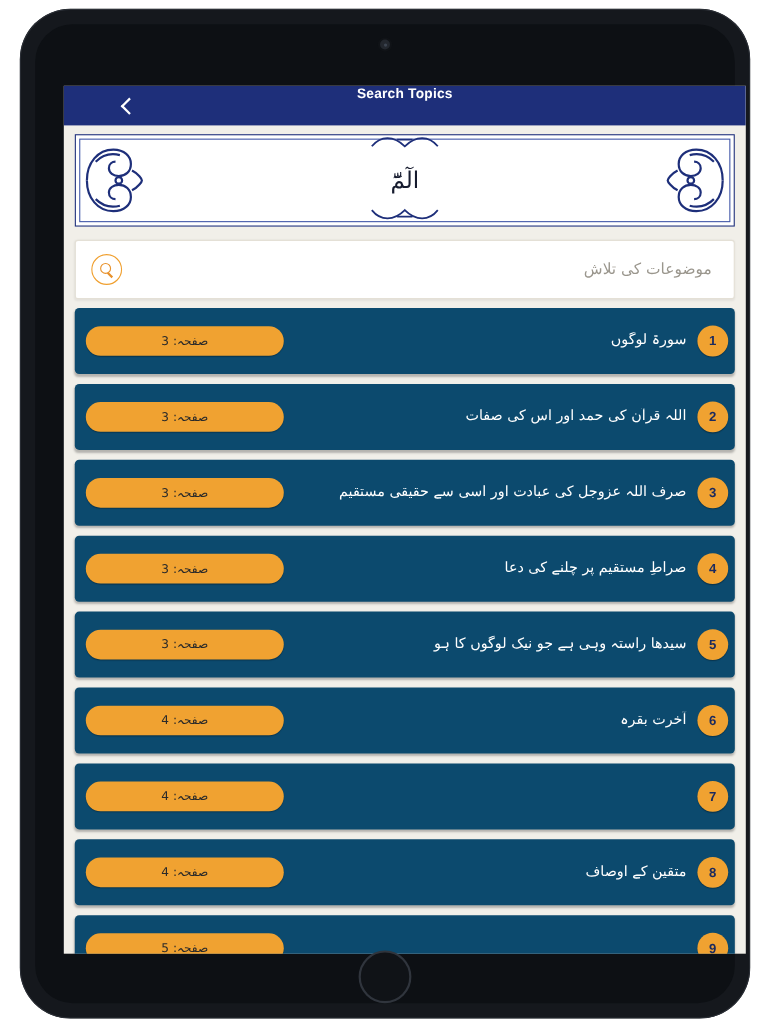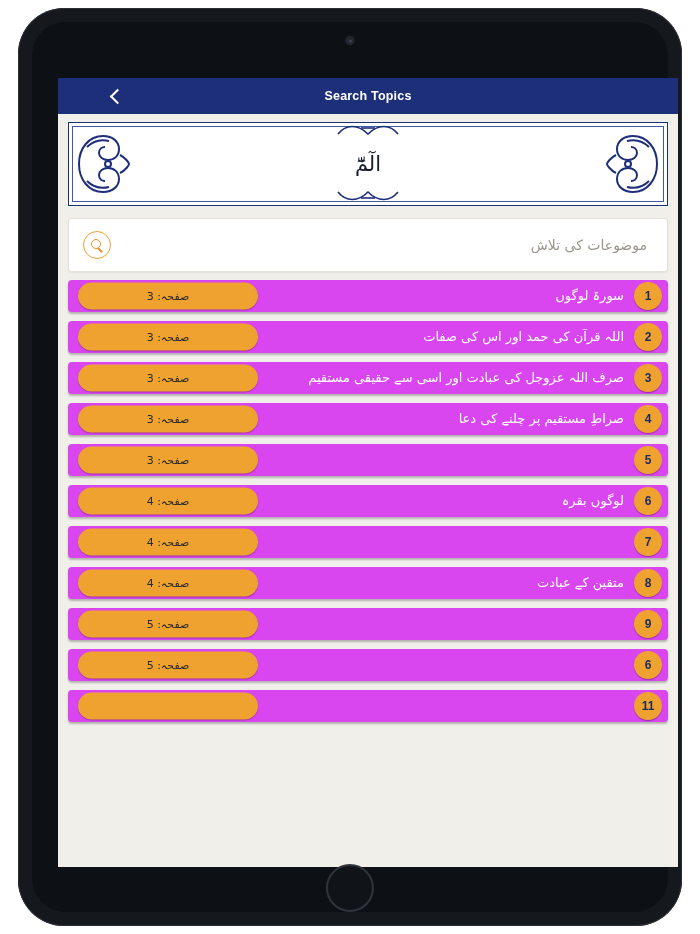--- a/index.html
+++ b/index.html
@@ -77,21 +77,20 @@
     background: #f1efe9;
     overflow: hidden;
   }
 
   
   .appbar {
     position: relative;
     height: 36px;
     background: #1e2f7a;
     display: flex;
-    align-items: center;
     padding-left: 39px;
   }
   .back-btn {
     width: 40px;
     height: 36px;
     display: flex;
     align-items: center;
     justify-content: center;
     cursor: pointer;
   }
@@ -223,23 +222,23 @@
 
   
   .list {
     margin-top: 8px;
     height: 602px;
     overflow: hidden;
     padding: 0 10px;
   }
   .row {
     position: relative;
-    height: 32px;
+    height: 60px;
     margin-bottom: 9px;
-    background: #d946ef;
+    background: #0c4a6e;
     border-radius: 4px;
     display: flex;
     align-items: center;
     box-shadow: 0 2px 2px rgba(0,0,0,0.25);
     cursor: pointer;
   }
   .badge {
     position: absolute;
     right: 6px;
     top: 50%;
@@ -384,37 +383,38 @@
       </div>
 
       <div class="row">
         <div class="page-pill">صفحہ: 3</div>
         <div class="row-title">صراطِ مستقیم پر چلنے کی دعا</div>
         <div class="badge">4</div>
       </div>
 
       <div class="row">
         <div class="page-pill">صفحہ: 3</div>
+        <div class="row-title">سیدھا راستہ وہی ہے جو نیک لوگوں کا ہو</div>
         <div class="badge">5</div>
       </div>
 
       <div class="row">
         <div class="page-pill">صفحہ: 4</div>
-        <div class="row-title">لوگوں بقرہ</div>
+        <div class="row-title">آخرت بقرہ</div>
         <div class="badge">6</div>
       </div>
 
       <div class="row">
         <div class="page-pill">صفحہ: 4</div>
         <div class="badge">7</div>
       </div>
 
       <div class="row">
         <div class="page-pill">صفحہ: 4</div>
-        <div class="row-title">متقین کے عبادت</div>
+        <div class="row-title">متقین کے اوصاف</div>
         <div class="badge">8</div>
       </div>
 
       <div class="row">
         <div class="page-pill">صفحہ: 5</div>
         <div class="badge">9</div>
       </div>
 
       <div class="row">
         <div class="page-pill">صفحہ: 5</div>

